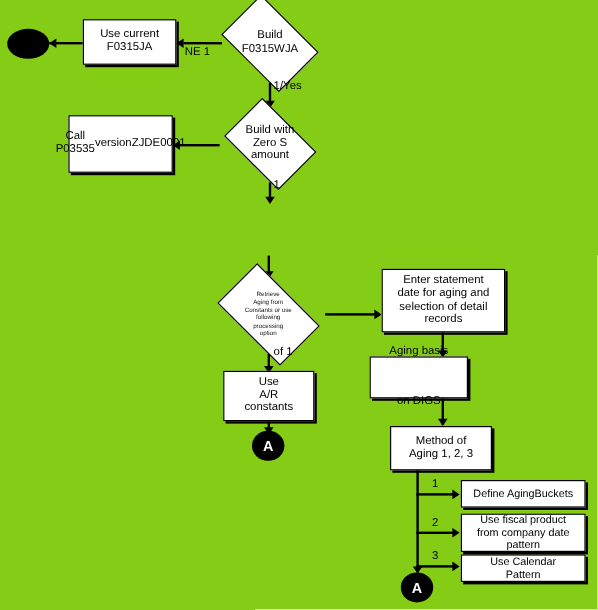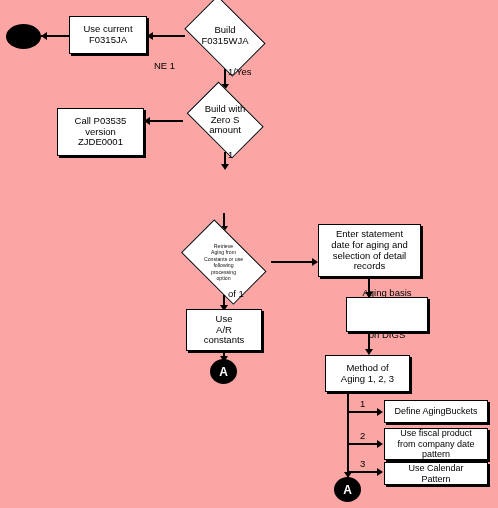--- a/index.html
+++ b/index.html
@@ -5,21 +5,21 @@
 <style>
   html,body{margin:0;padding:0;background:#ffffff;}
   body{
     font-family:"Liberation Sans","DejaVu Sans",sans-serif;
     -webkit-font-smoothing:antialiased;
   }
   #canvas{
     position:relative;
     width:498px;
     height:508px;
-    background:#fca5a5;
+    background:#84cc16;
     overflow:hidden;
   }
   
   .node{
     position:absolute;
     box-sizing:border-box;
     display:flex;
     align-items:center;
     justify-content:center;
     text-align:center;
@@ -126,35 +126,35 @@
   <div class="edge h" style="left:41px;top:35px;width:28px;"></div>
   <div class="arrow left" style="left:41px;top:32px;"></div>
 
   <div class="node box" style="left:69px;top:16px;width:78px;height:38px;flex-direction:column;">
     <span>Use current</span>
     <span>F0315JA</span>
   </div>
 
   <div class="edge h" style="left:153px;top:35px;width:32px;"></div>
   <div class="arrow left" style="left:147px;top:32px;"></div>
-  <div class="elabel" style="left:154px;top:38px;margin-top:22px;">NE 1</div>
+  <div class="elabel" style="left:154px;top:38px;">NE 1</div>
 
   <div class="node diamond" style="left:177px;top:3px;width:96px;height:66px;align-items:center;">
     <div class="dshape"></div>
     <div class="dlabel">
       <div>Build</div>
       <div>F0315WJA</div>
     </div>
   </div>
 
   <div class="edge v" style="left:224px;top:69px;height:19px;"></div>
   <div class="arrow down" style="left:221px;top:84px;"></div>
   <div class="elabel" style="left:228px;top:66px;text-align:center;">1/Yes</div>
 
-  <div class="node box" style="left:57px;top:96px;width:87px;height:48px;flex-direction:column;margin-top:12px;">
+  <div class="node box" style="left:57px;top:96px;width:87px;height:48px;flex-direction:row;">
     <span>Call P03535</span>
     <span>version</span>
     <span>ZJDE0001</span>
   </div>
 
   <div class="edge h" style="left:150px;top:120px;width:33px;"></div>
   <div class="arrow left" style="left:144px;top:117px;"></div>
 
   <div class="node diamond" style="left:180px;top:88px;width:90px;height:64px;">
     <div class="dshape"></div>
@@ -206,21 +206,21 @@
   <div class="node box" style="left:318px;top:224px;width:103px;height:53px;flex-direction:column;">
     <span>Enter statement</span>
     <span>date for aging and</span>
     <span>selection of detail</span>
     <span>records</span>
   </div>
 
   <div class="edge v" style="left:368px;top:277px;height:20px;"></div>
   <div class="arrow down" style="left:365px;top:292px;"></div>
 
-  <div class="node box" style="left:346px;top:297px;width:82px;height:35px;flex-direction:column;gap:31px;">
+  <div class="node box" style="left:308px;top:297px;width:82px;height:35px;flex-direction:column;gap:31px;">
     <span>Aging basis</span>
     <span>on DIGS</span>
   </div>
 
   <div class="edge v" style="left:368px;top:332px;height:22px;"></div>
   <div class="arrow down" style="left:365px;top:349px;"></div>
 
   <div class="node box" style="left:325px;top:355px;width:85px;height:37px;flex-direction:column;">
     <span>Method of</span>
     <span>Aging 1, 2, 3</span>

